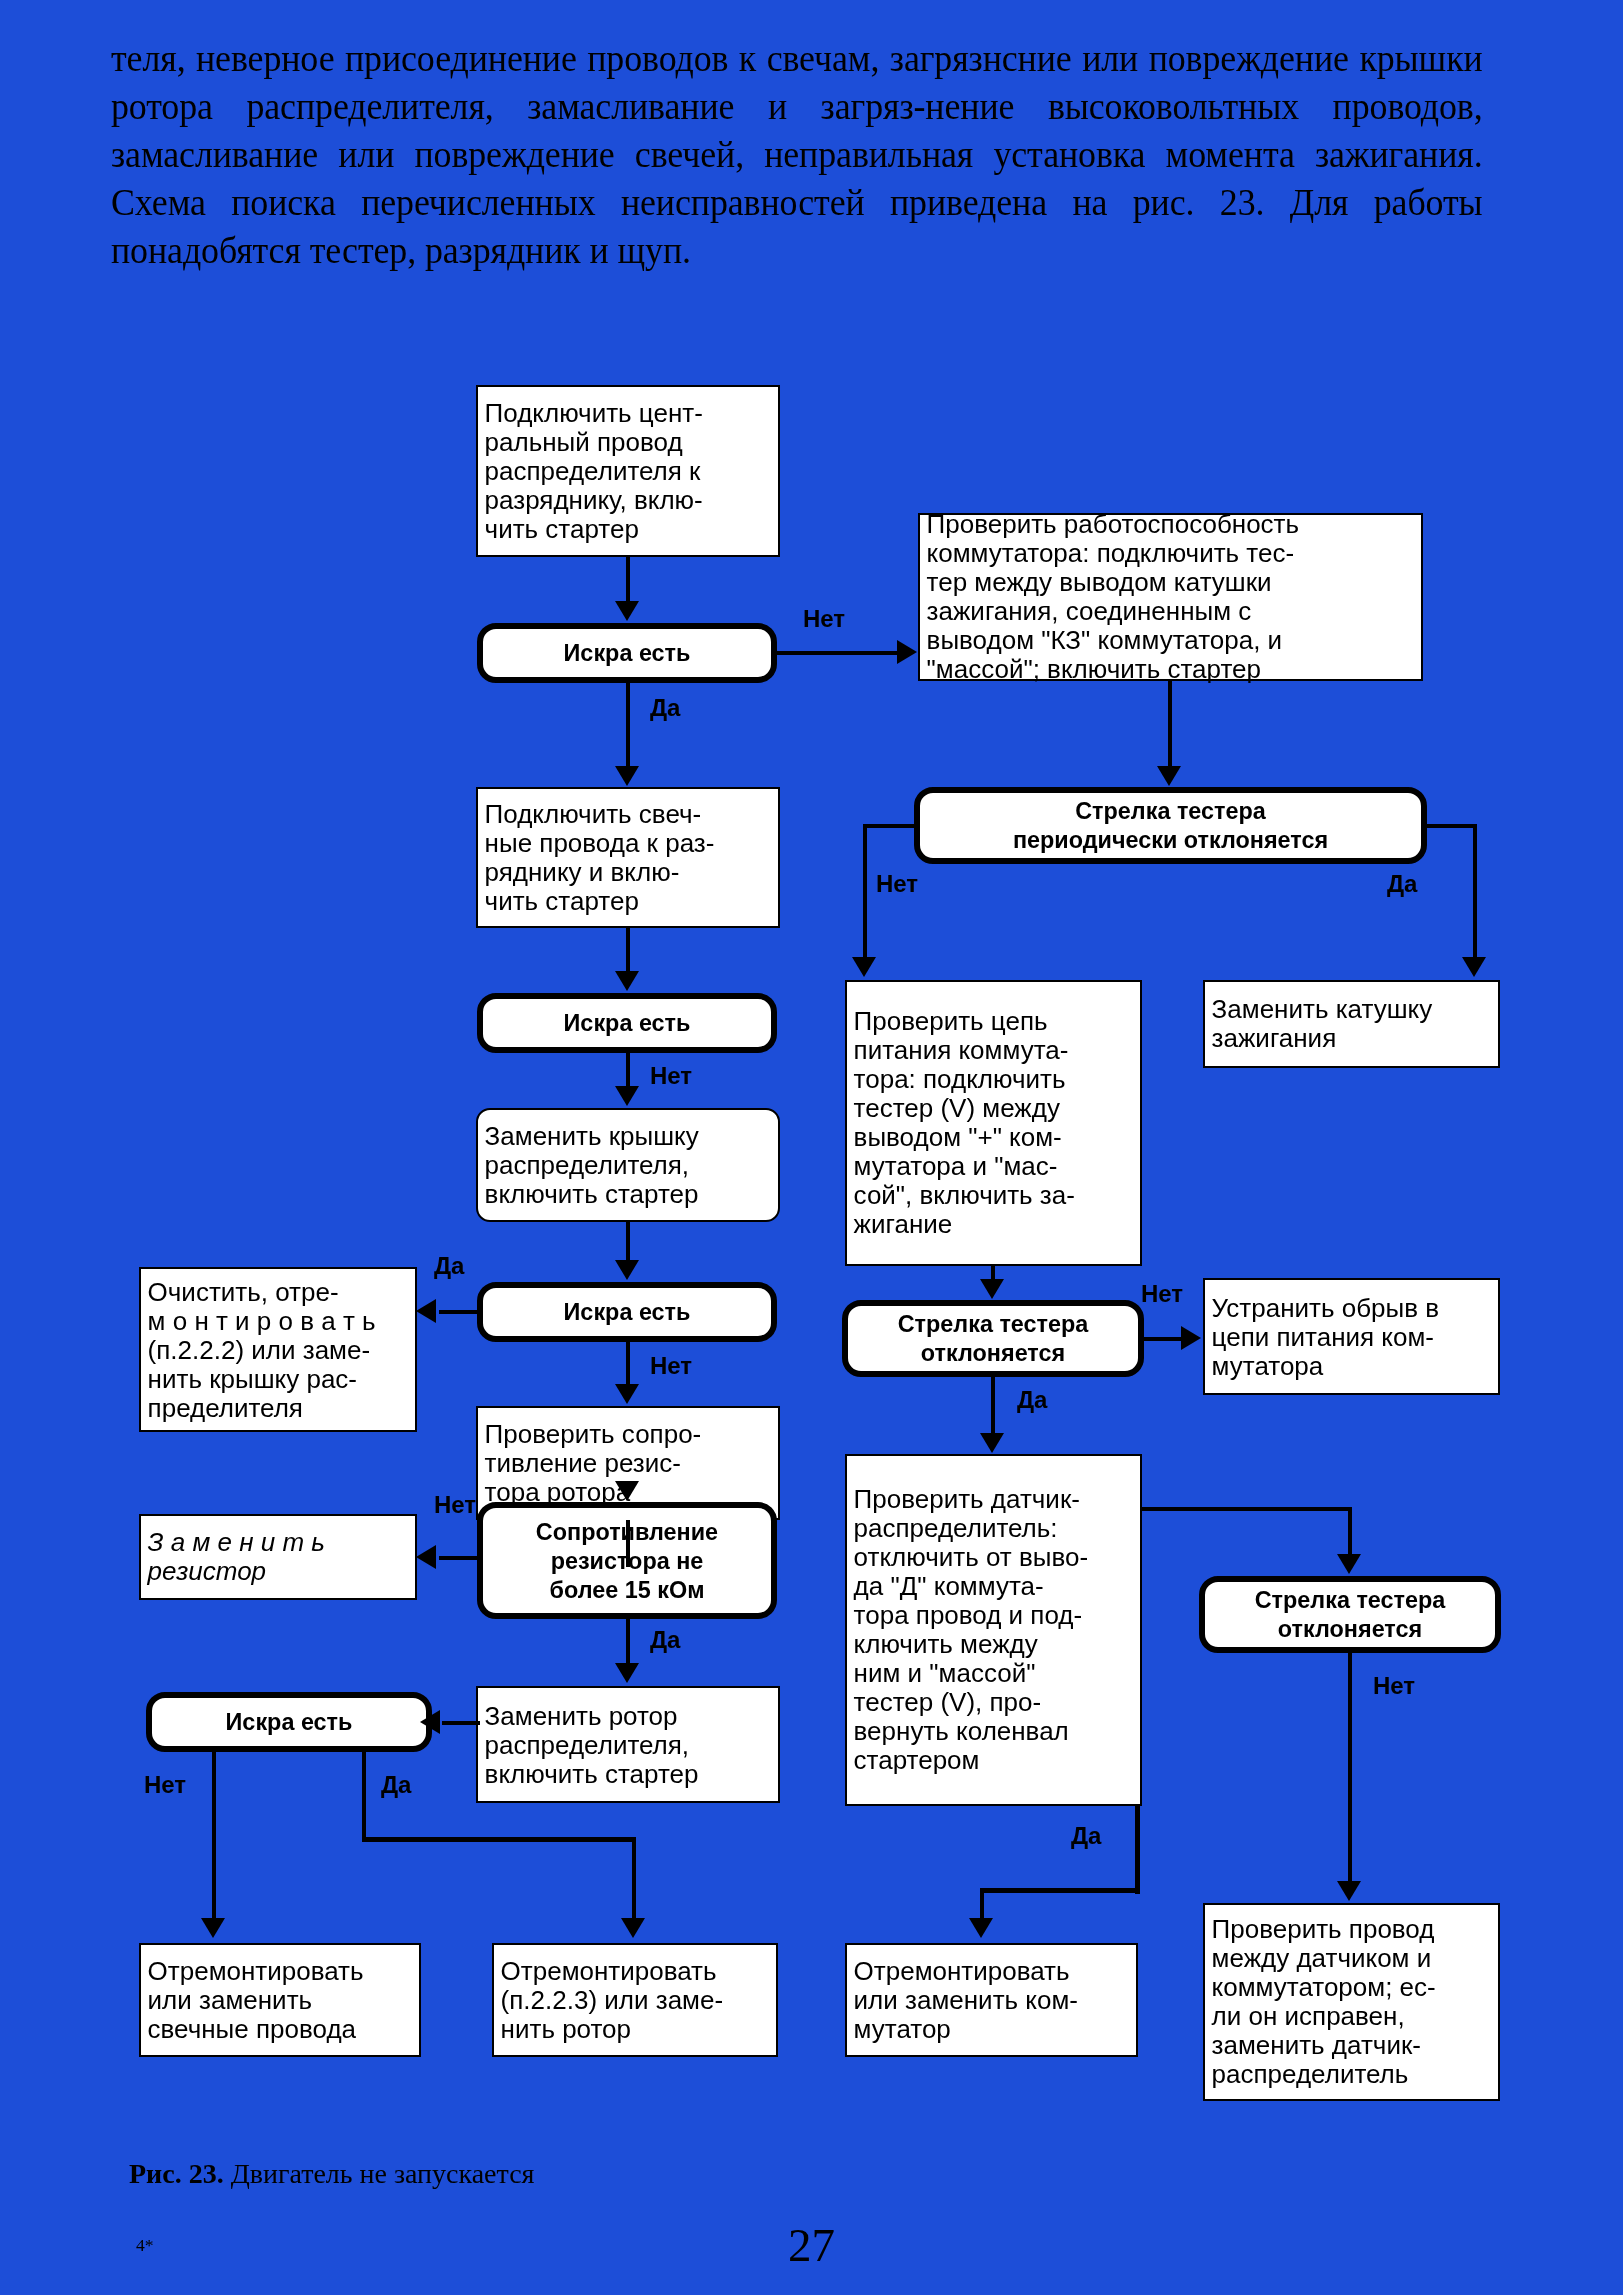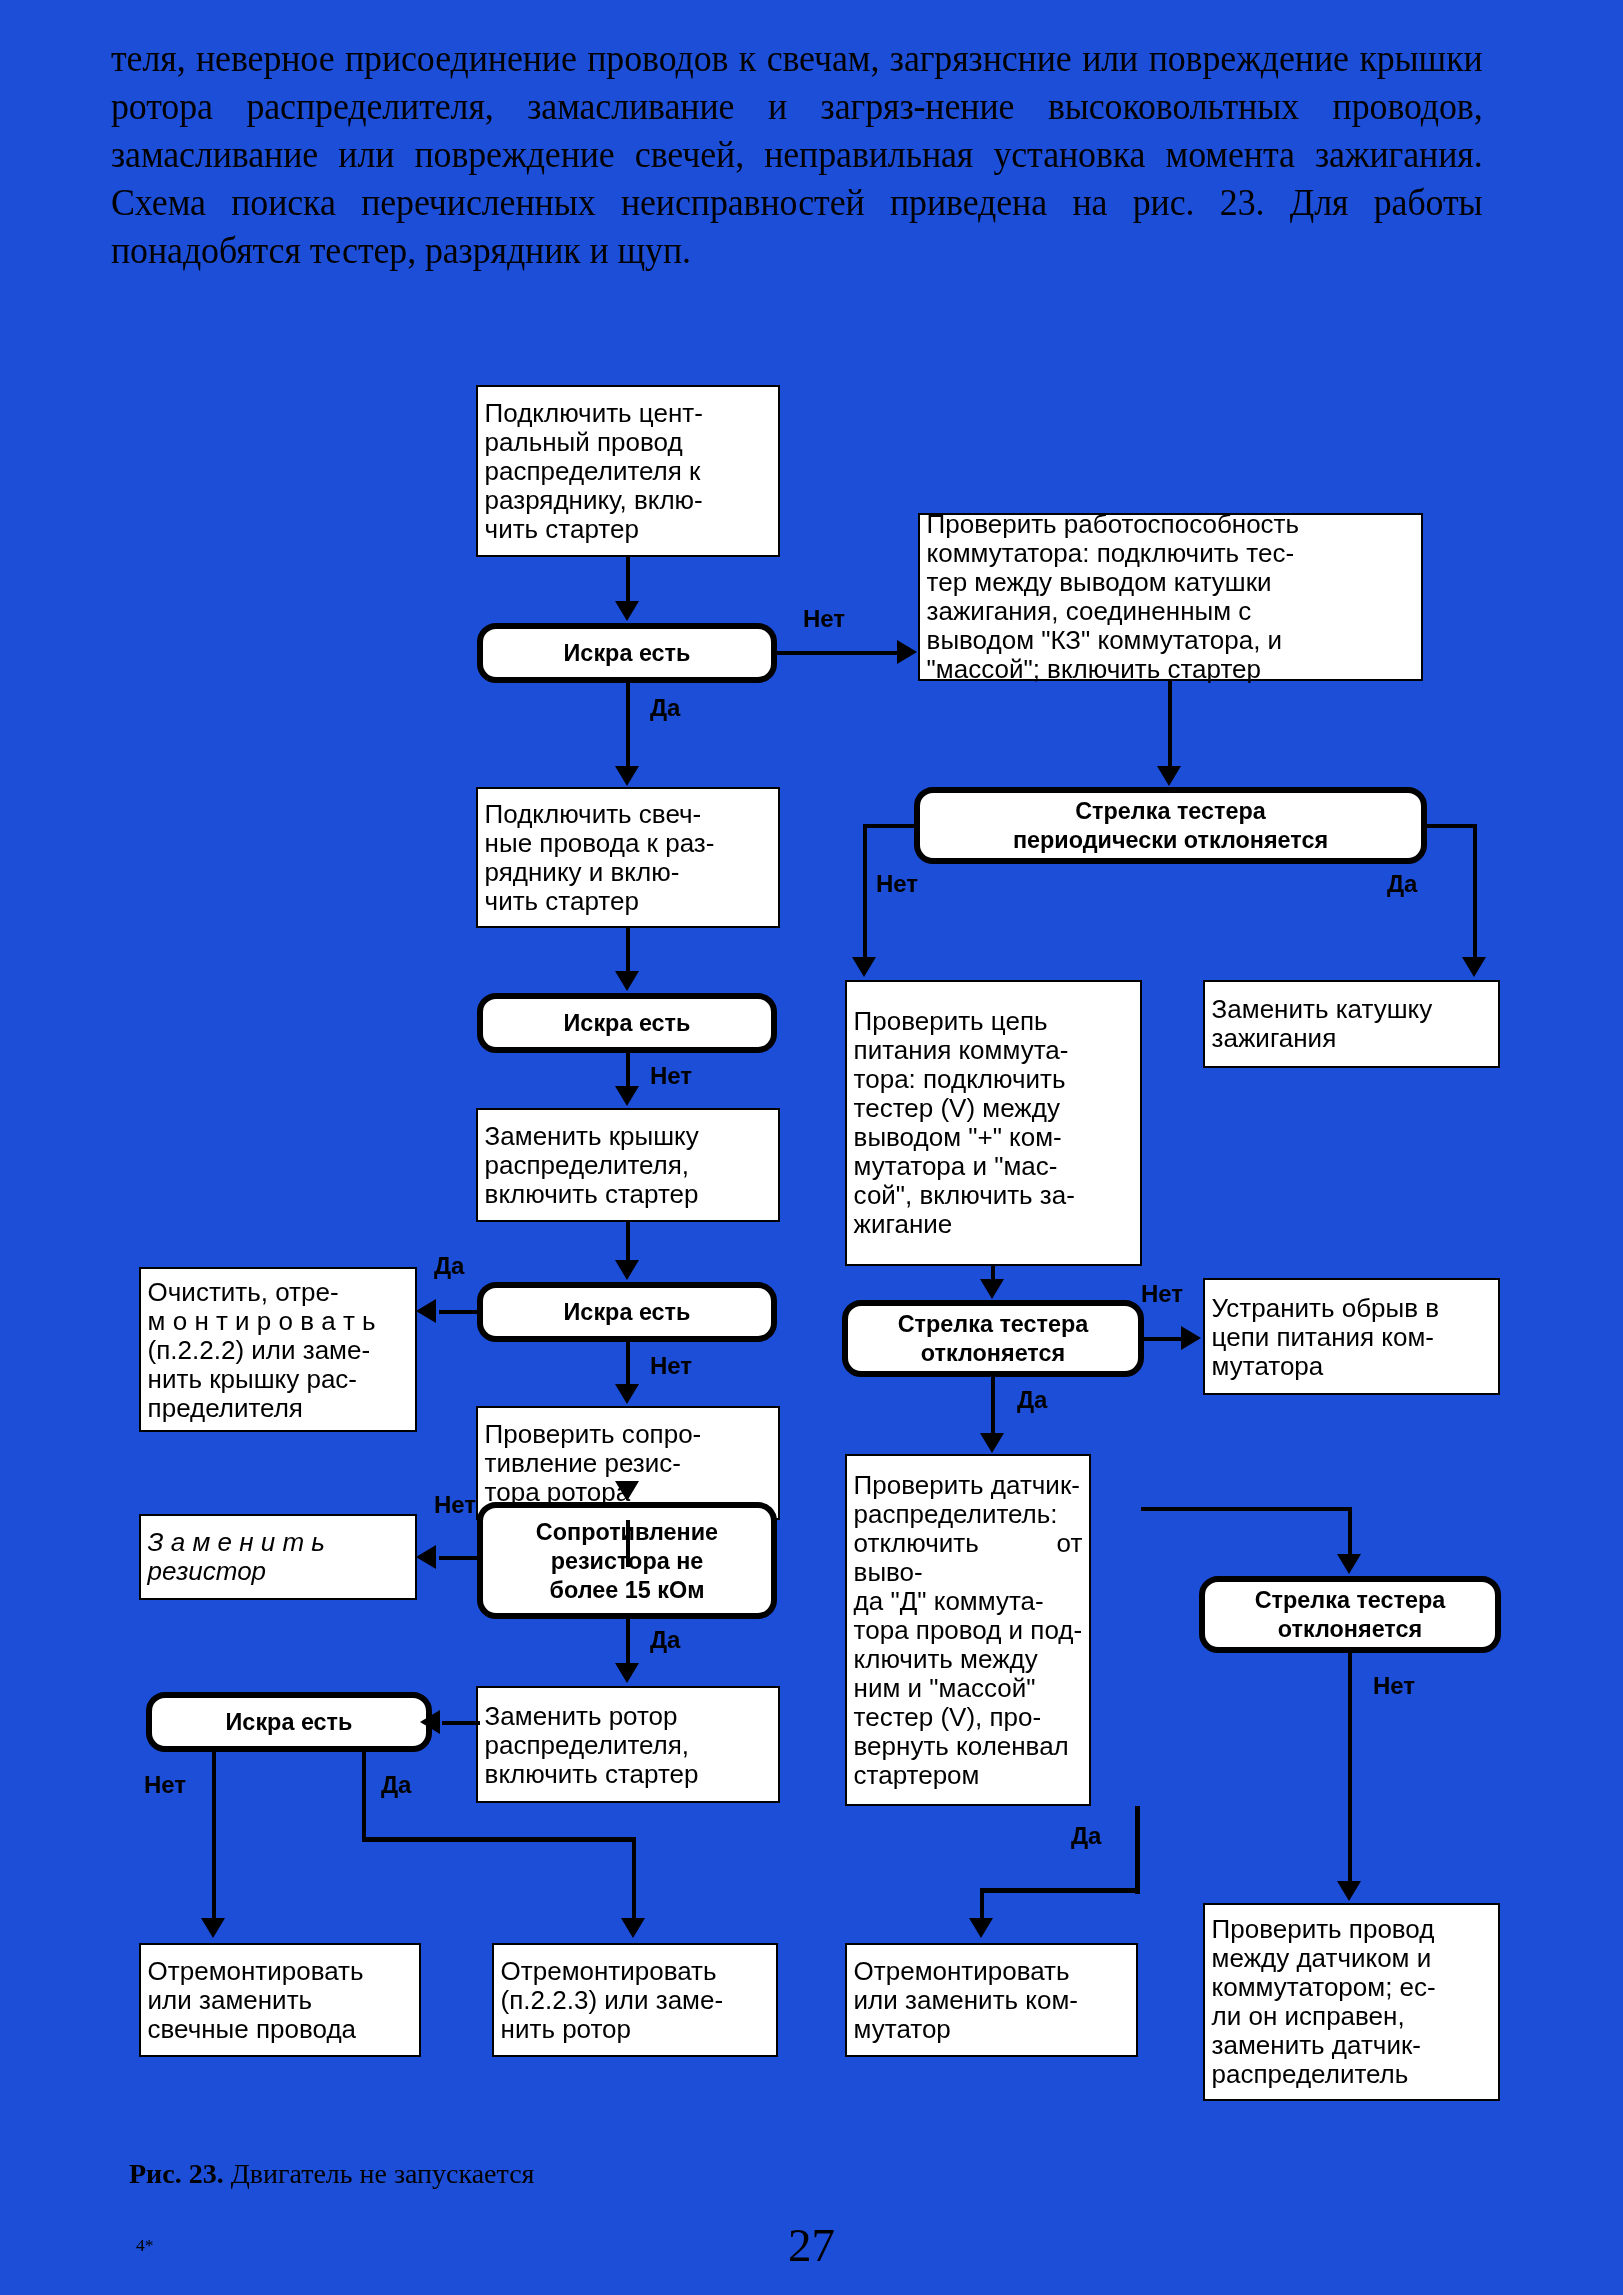--- a/index.html
+++ b/index.html
@@ -119,21 +119,21 @@
 мутатора и "мас-
 сой", включить за-
 жигание</div>
     </div>
 
     <div class="node proc" style="left:1203px;top:665px;width:297px;height:88px;">
       <div class="txt">Заменить катушку
 зажигания</div>
     </div>
 
-    <div class="node proc" style="left:476px;top:793px;width:304px;height:114px;">
+    <div class="node proc" style="left:476px;top:793px;width:304px;height:114px;border-radius:14px;">
       <div class="txt">Заменить крышку
 распределителя,
 включить стартер</div>
     </div>
 
     <div class="node proc wide1" style="left:139px;top:952px;width:278px;height:165px;">
       <div class="txt">Очистить, отре-
 м о н т и р о в а т ь
 (п.2.2.2) или заме-
 нить крышку рас-
@@ -154,21 +154,21 @@
       <div class="txt">Стрелка тестера
 отклоняется</div>
     </div>
 
     <div class="node proc" style="left:1203px;top:963px;width:297px;height:117px;">
       <div class="txt">Устранить обрыв в
 цепи питания ком-
 мутатора</div>
     </div>
 
-    <div class="node proc" style="left:845px;top:1139px;width:246px;height:352px;padding-left:28px;">
+    <div class="node proc" style="left:845px;top:1139px;width:297px;height:352px;padding-left:28px;">
       <div class="txt">Проверить датчик-
 распределитель:
 отключить от выво-
 да "Д" коммута-
 тора провод и под-
 ключить    между
 ним и "массой"
 тестер (V), про-
 вернуть коленвал
 стартером</div>

